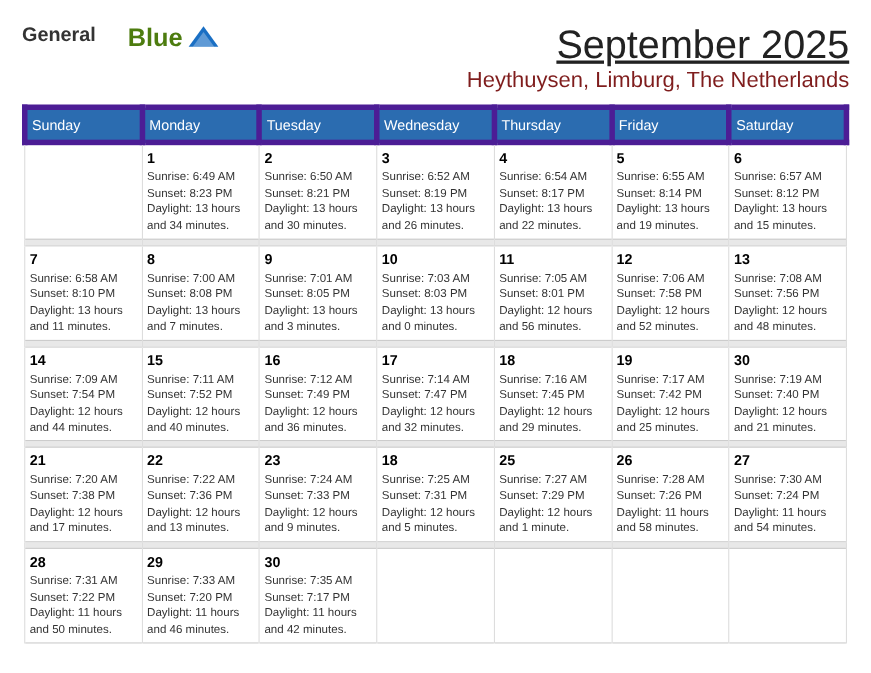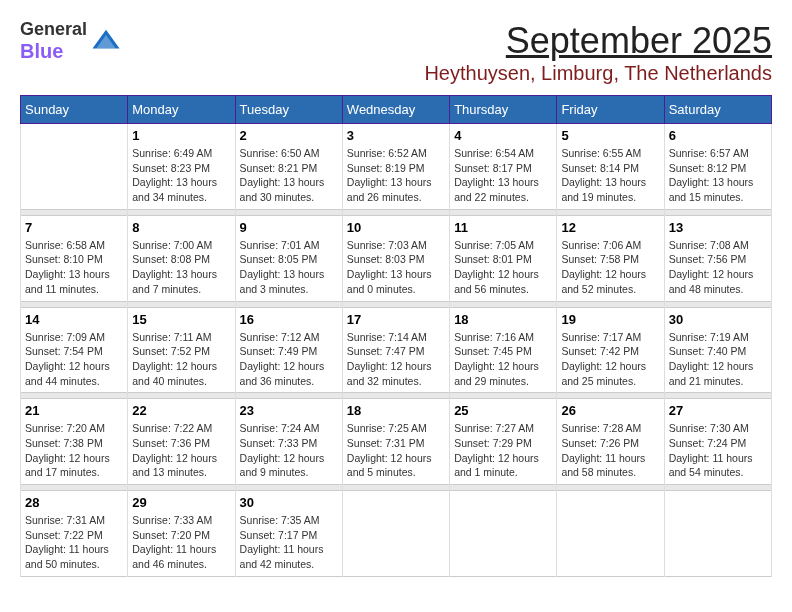--- a/index.html
+++ b/index.html
@@ -15,32 +15,33 @@
       justify-content: space-between;
       align-items: flex-start;
       margin-bottom: 10px;
     }
     .logo {
       display: flex;
       align-items: center;
     }
     .logo-text {
       display: flex;
-      flex-direction: column;
+      flex-direction: row;
       line-height: 1.1;
     }
     .logo-general {
       font-size: 18px;
       font-weight: bold;
       color: #333;
     }
     .logo-blue {
-      font-size: 20px;
+      font-size: 23px;
       font-weight: bold;
-      color: #8b5cf6;
+      color: #4d7c0f;
+      margin-left: 29px;
     }
     .logo-icon {
       width: 30px;
       height: 30px;
       margin-left: 4px;
     }
     .title-block {
       text-align: right;
     }
     .month-title {
@@ -60,21 +61,21 @@
     }
     thead tr {
       background-color: #2b6cb0;
       color: #fff;
     }
     thead th {
       padding: 6px 4px;
       text-align: left;
       font-size: 13px;
       font-weight: normal;
-      border: 1px solid #4c1d95;
+      border: 5px solid #4c1d95;
     }
     tbody tr {
       border-bottom: 1px solid #ccc;
     }
     tbody td {
       vertical-align: top;
       padding: 4px 4px;
       border-right: 1px solid #ddd;
       border-left: 1px solid #ddd;
       min-width: 100px;

